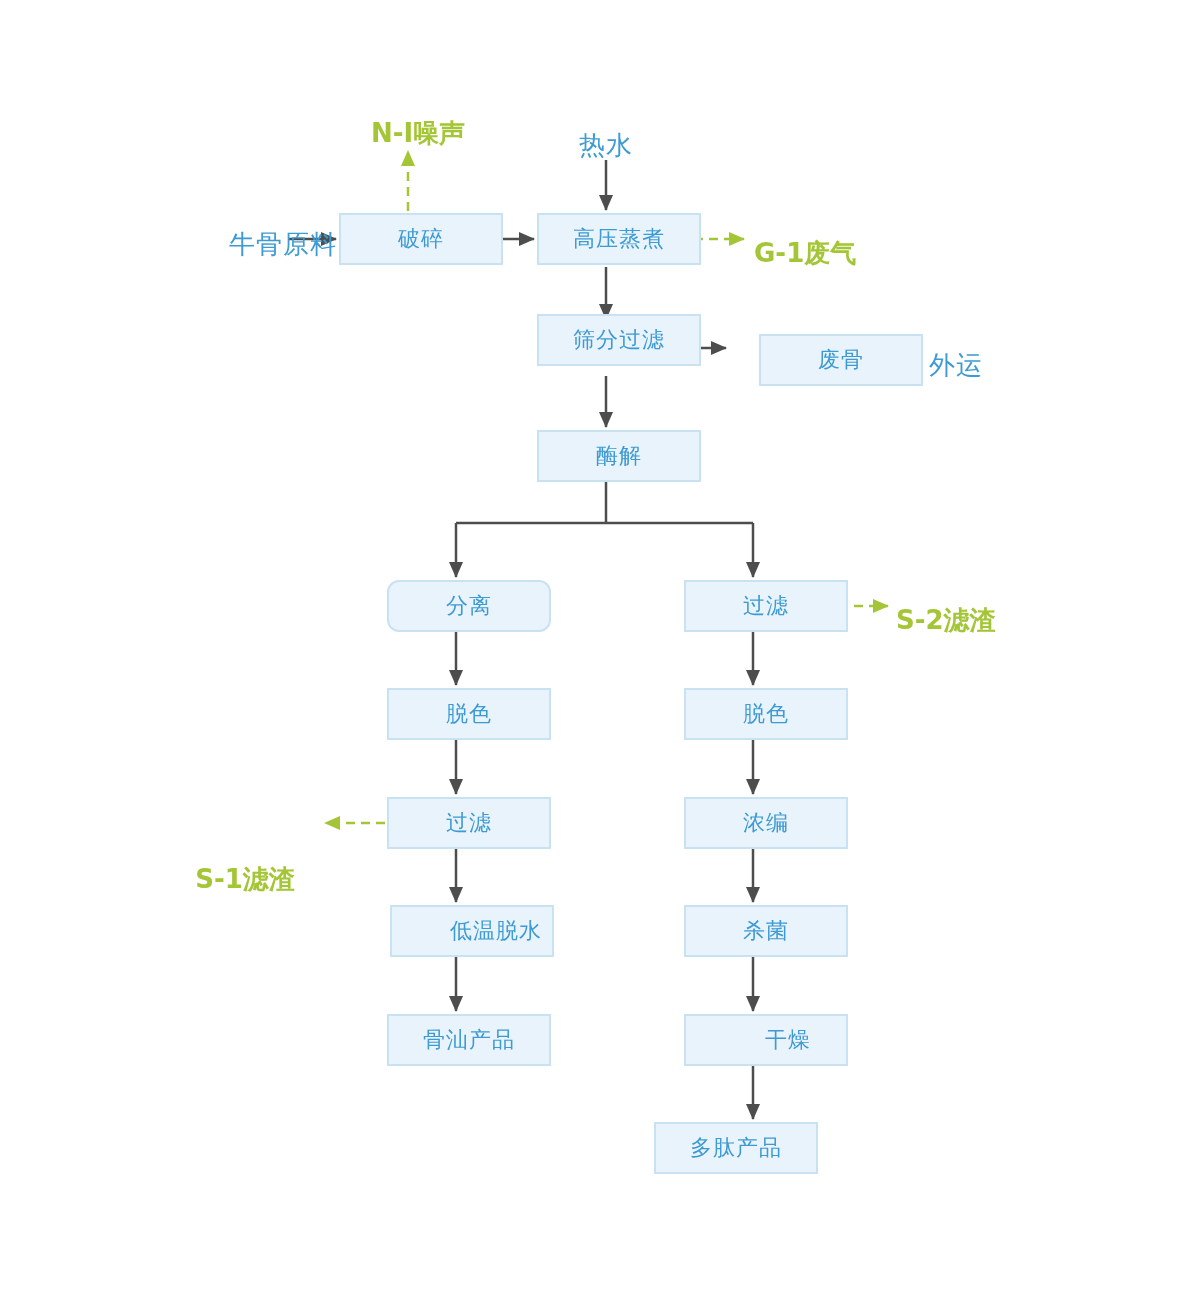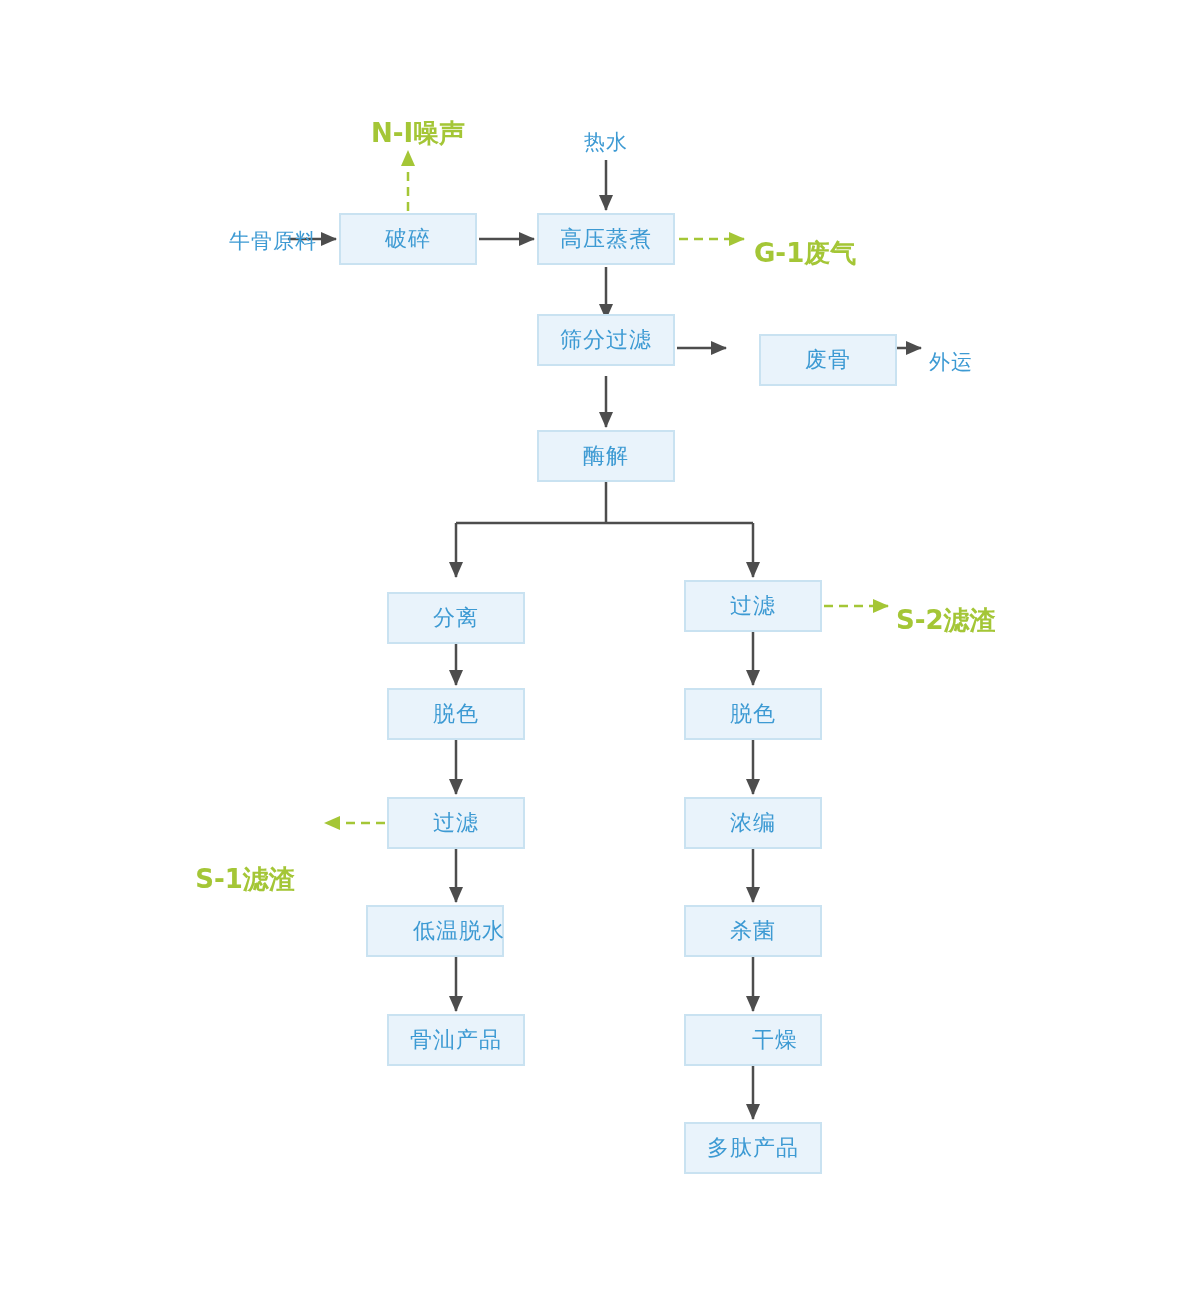--- a/index.html
+++ b/index.html
@@ -3,28 +3,28 @@
 <meta charset="utf-8">
 <style>
   html,body { margin:0; padding:0; background:#ffffff; }
   .diagram {
     position:relative; width:1200px; height:1300px; background:#ffffff;
     font-family:"DejaVu Sans","Liberation Sans",sans-serif;
     overflow:hidden;
   }
   svg.connectors { position:absolute; left:0; top:0; width:1200px; height:1300px; }
   .box {
-    position:absolute; width:138px; height:52px; box-sizing:border-box;
+    position:absolute; width:164px; height:52px; box-sizing:border-box;
     background:var(--box-fill,#e9f3fb); border:2px solid var(--box-border,#c9e2f1);
     color:var(--box-text,#3d9ad3);
     display:flex; align-items:center; justify-content:center;
     font-size:22px; letter-spacing:1px; white-space:nowrap;
   }
   .lbl {
-    position:absolute; font-size:21px; color:var(--label-blue,#3d9ad3);
+    position:absolute; font-size:26px; color:var(--label-blue,#3d9ad3);
     white-space:nowrap; letter-spacing:1px;
   }
   .lbl.green {
     color:var(--green-accent,#a4c636); font-weight:bold; font-size:26px; letter-spacing:0;margin-top:12px;
   }
   .dark-line  { stroke:var(--arrow-dark,#4d4d4d); stroke-width:2.5; fill:none; }
   .green-line { stroke:var(--green-accent,#a4c636); stroke-width:2.5; fill:none; stroke-dasharray:9 6; }
   .dark-head  { fill:var(--arrow-dark,#4d4d4d); }
   .green-head { fill:var(--green-accent,#a4c636); }
 </style>
@@ -72,36 +72,36 @@
     <path class="green-line" marker-end="url(#headGreen)" d="M824,606 L888,606"></path>
     <path class="green-line" marker-end="url(#headGreen)" d="M385,823 L325,823"></path>
   </svg>
 
   <div class="box" style="left:339px; top:213px;">破碎</div>
   <div class="box" style="left:537px; top:213px;">高压蒸煮</div>
   <div class="box" style="left:537px; top:314px;">筛分过滤</div>
   <div class="box" style="left:759px; top:322px;margin-top:12px;">废骨</div>
   <div class="box" style="left:537px; top:430px;font-family:Liberation Mono, monospace;">酶解</div>
 
-  <div class="box" style="left:387px; top:592px;">分离</div>
+  <div class="box" style="left:387px; top:580px;border-radius:12px;">分离</div>
   <div class="box" style="left:684px; top:580px;">过滤</div>
 
   <div class="box" style="left:387px; top:688px;">脱色</div>
   <div class="box" style="left:684px; top:688px;">脱色</div>
 
   <div class="box" style="left:387px; top:797px;">过滤</div>
   <div class="box" style="left:684px; top:797px;">浓编</div>
 
-  <div class="box" style="left:366px; top:905px;padding-left:48px;">低温脱水</div>
+  <div class="box" style="left:390px; top:905px;padding-left:48px;">低温脱水</div>
   <div class="box" style="left:684px; top:905px;">杀菌</div>
 
   <div class="box" style="left:387px; top:1014px;">骨汕产品</div>
   <div class="box" style="left:684px; top:1014px;padding-left:44px;">干燥</div>
 
-  <div class="box" style="left:684px; top:1122px;">多肽产品</div>
+  <div class="box" style="left:654px; top:1122px;">多肽产品</div>
 
   <div class="lbl green" style="left:358px; top:104px; width:120px; text-align:center;">N-I噪声</div>
   <div class="lbl" style="left:561px; top:128px; width:90px; text-align:center;">热水</div>
   <div class="lbl" style="left:185px; top:227px;margin-left:44px;">牛骨原料</div>
   <div class="lbl green" style="left:754px; top:224px;">G-1废气</div>
   <div class="lbl" style="left:929px; top:336px;margin-top:12px;">外运</div>
   <div class="lbl green" style="left:896px; top:591px;">S-2滤渣</div>
   <div class="lbl green" style="left:175px; top:850px; width:140px; text-align:center;">S-1滤渣</div>
 
 </div>

